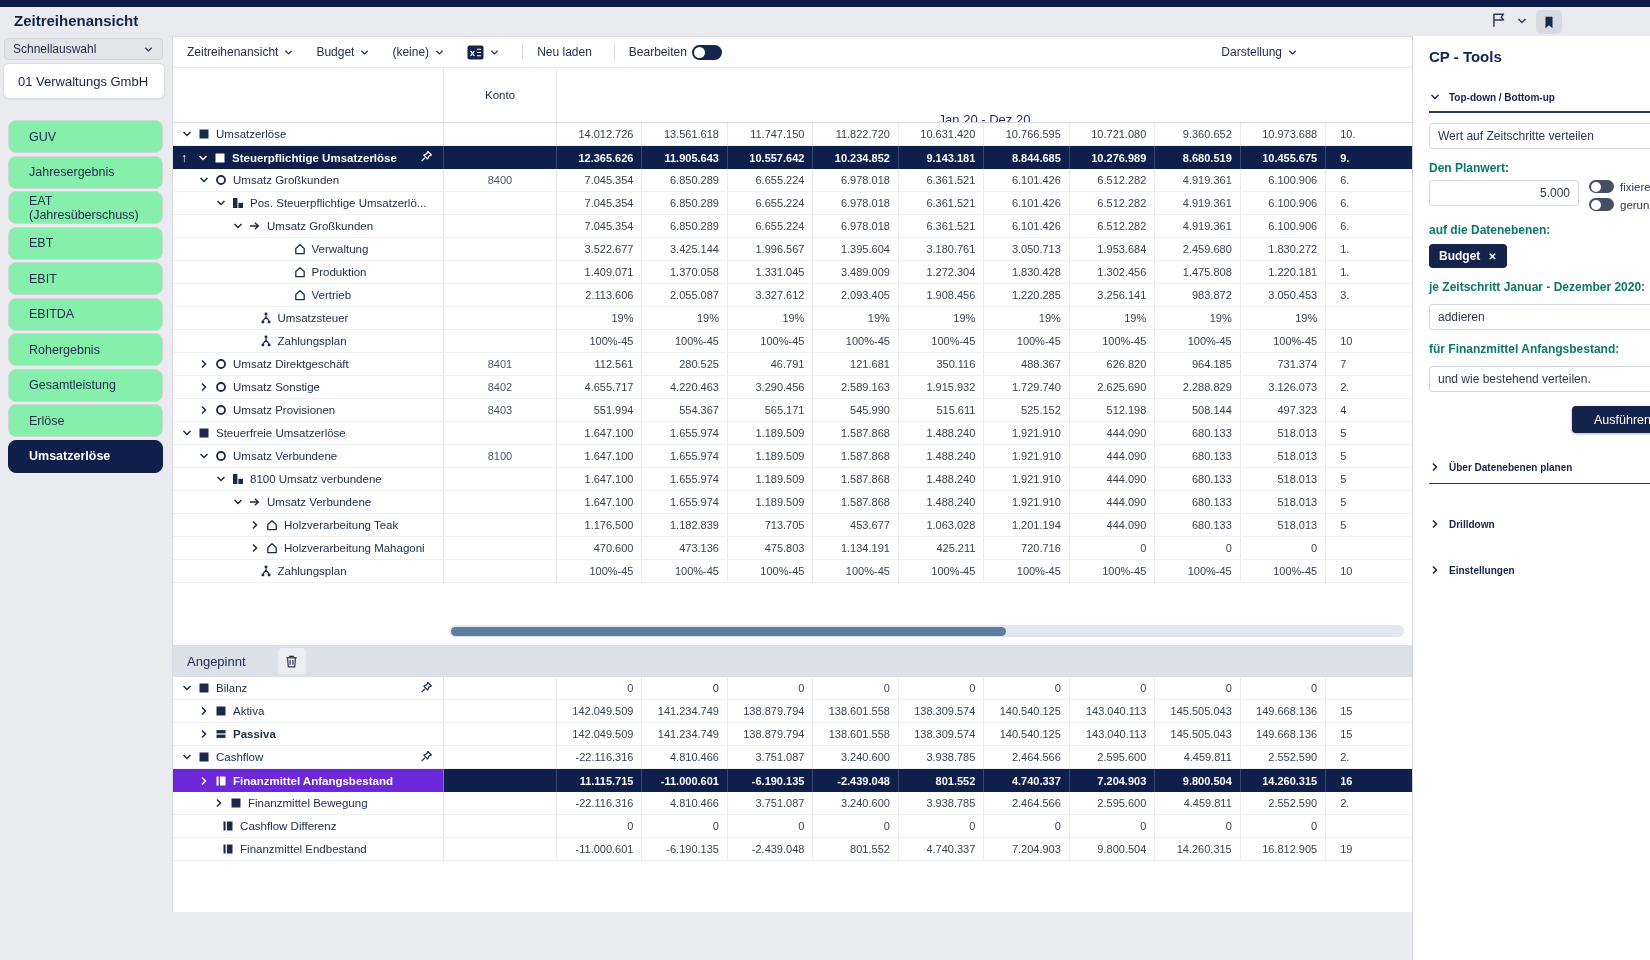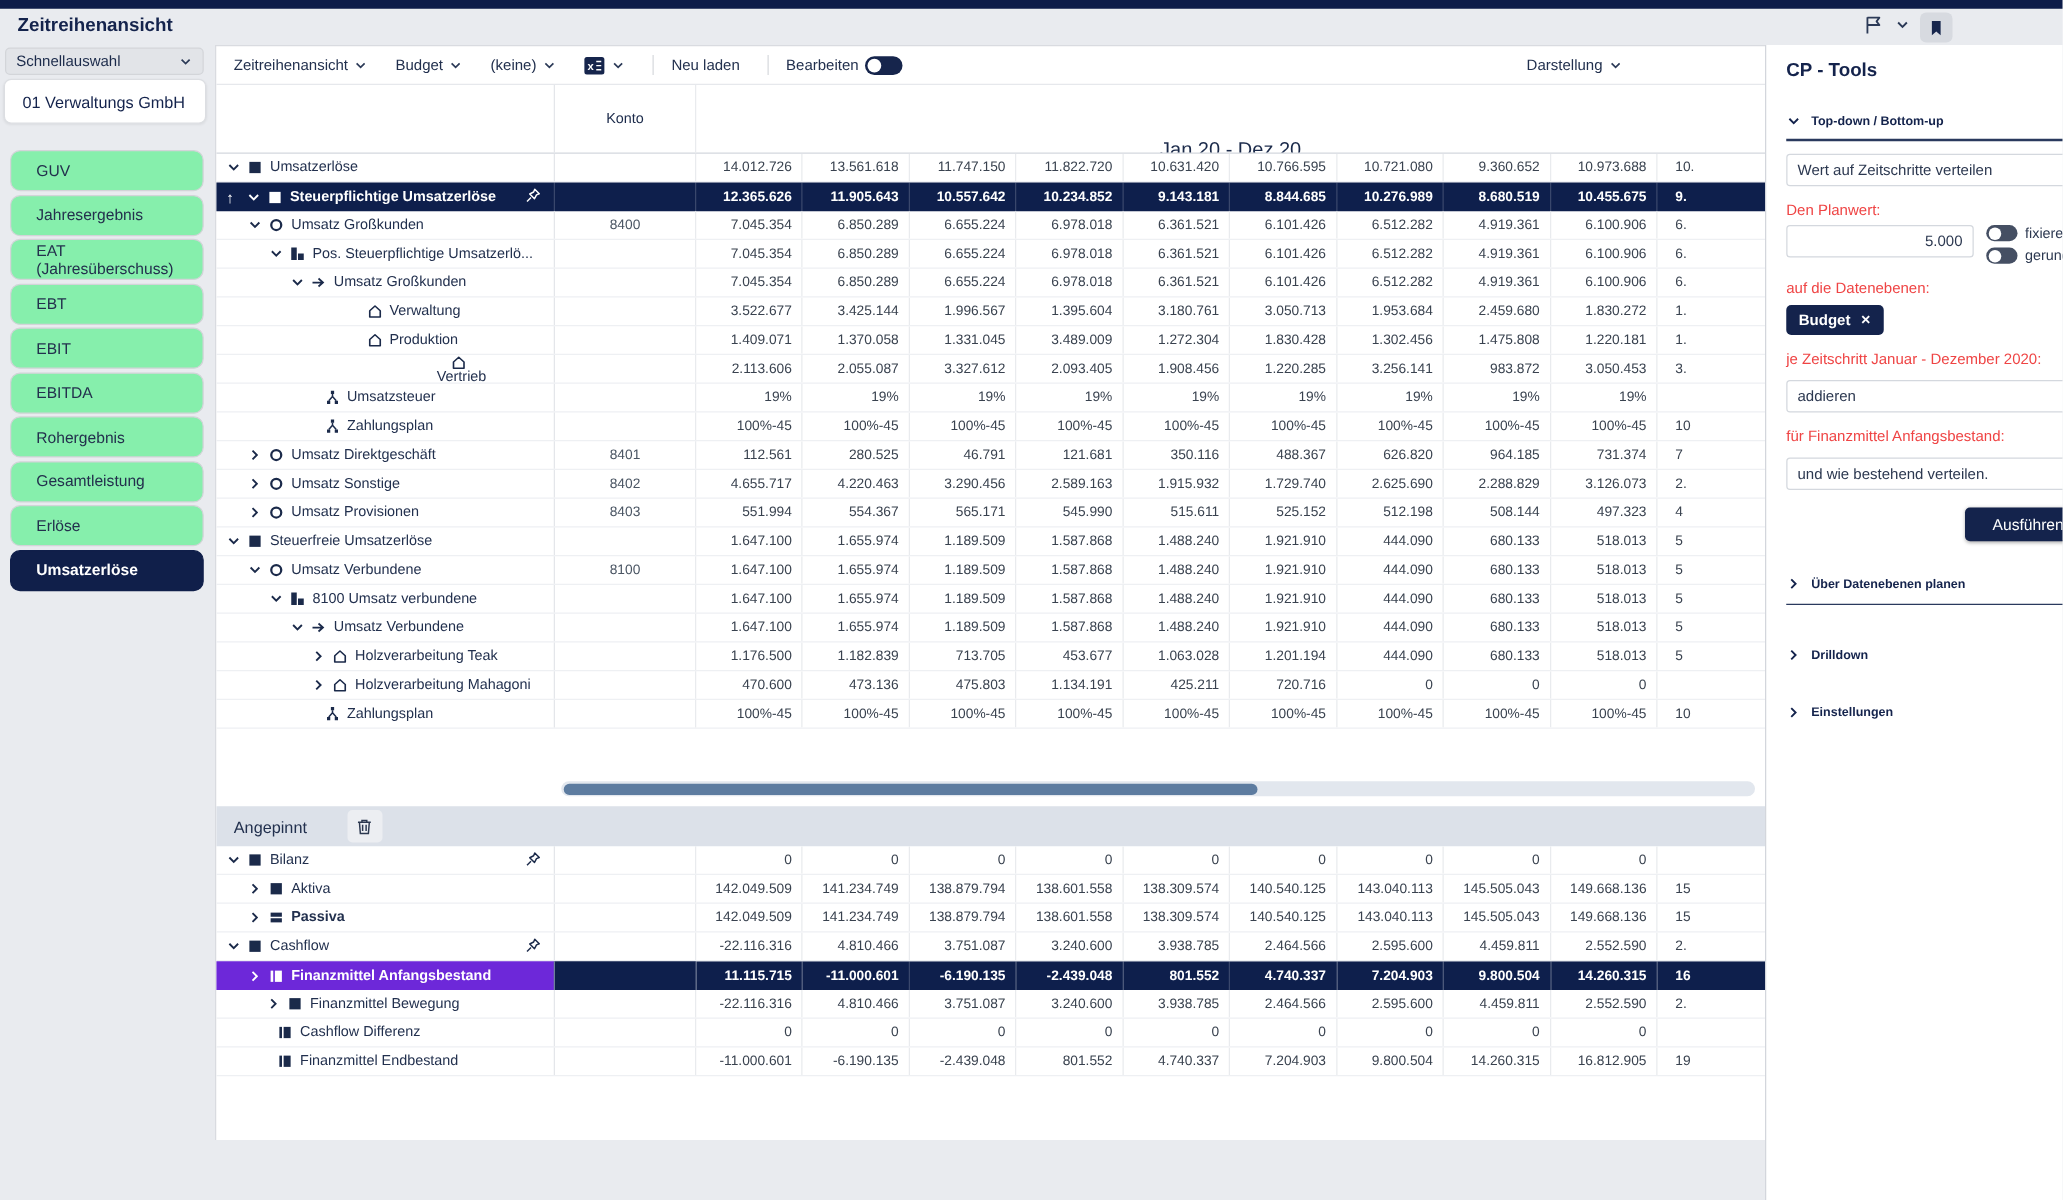--- a/index.html
+++ b/index.html
@@ -32,21 +32,21 @@
   .tb-sep { width:1px; height:16px; background:#d7dade; margin-right:14px; }
   .tb-right { margin-left:auto; margin-right:100px; }
   .chev { display:inline-block; }
 
   
   .thead { display:flex; height:55px; border-bottom:1px solid #d4d8de; }
   .th-tree { width:271px; border-right:1px solid #e4e6ea; }
   .th-konto { width:113px; border-right:1px solid #e9ebee; display:flex; align-items:center; justify-content:center;
     font-size:11.5px; color:#1b2a4a; }
   .th-months { flex:1; display:flex; flex-direction:column; overflow:hidden; }
-  .group-row { height:26px; display:flex; align-items:center; justify-content:center; font-size:16px;
+  .group-row { height:26px; display:flex; align-items:center; justify-content:center; font-size:13px;
     border-bottom:1px solid #d9dde3; color:#1b2a4a;margin-top:44px; }
   .month-row { height:29px; display:flex; width:900px; }
   .mcell { width:90px; display:flex; align-items:center; justify-content:center; font-size:11.5px;
     color:#1b2a4a; border-right:1px solid #84cc16;text-align:center; }
 
   
   .trow { display:flex; height:23px; border-bottom:1px solid #eef0f3; font-size:11px; }
   .tcell { width:271px; border-right:1px solid #e4e6ea; display:flex; align-items:center; position:relative;
     font-size:11.5px; color:#22304e; white-space:nowrap; overflow:hidden; }
   .kcell { width:113px; border-right:1px solid #e9ebee; display:flex; align-items:center; justify-content:center; color:#4a5563; }
@@ -79,21 +79,21 @@
   
   .panel { position:absolute; left:1412px; top:36px; width:238px; height:924px; background:#fff;
     border-left:1px solid #d3d6dc; overflow:hidden; }
   .panel-body { padding:12px 0 0 16px; }
   .panel-title { font-size:15px; font-weight:bold; color:#14234c; }
   .p-sect { display:flex; align-items:center; gap:8px; font-size:10px; font-weight:bold; color:#14234c; cursor:pointer; }
   .p-line { height:2px; background:#2a3a5e; margin:8px 0 0 0; width:226px; }
   .p-line2 { height:1px; background:#2a3a5e; margin:10px 0 0 0; width:226px; }
   .p-field { margin-top:10px; width:230px; height:26px; background:#fff; border:1px solid #d4d8de; border-radius:3px;
     display:flex; align-items:center; padding:0 8px; font-size:12px; color:#2c3850; cursor:pointer; white-space:nowrap; }
-  .p-label { margin-top:12px; font-size:12px; color:#ef4444; }
+  .p-label { margin-top:12px; font-size:12px; color:#0f766e;font-weight:bold; }
   .pw-row { margin-top:5px; display:flex; align-items:flex-start; }
   .pw-input { width:150px; height:26px; border:1px solid #d4d8de; border-radius:3px; font-size:12px; color:#2c3850;
     text-align:right; padding:0 8px; font-family:"Liberation Sans",sans-serif; }
   .tgl-col { margin-left:10px; display:flex; flex-direction:column; gap:5px; }
   .tgl-row { display:flex; align-items:center; gap:6px; white-space:nowrap; font-size:11.5px; color:#2c3850; }
   .tgl { width:25px; height:13px; background:#454f63; border-radius:7px; position:relative; flex:none; cursor:pointer; }
   .tgl .knob { position:absolute; left:1.5px; top:1.5px; width:10px; height:10px; background:#fff; border-radius:50%; }
   .chip { margin-top:7px; display:inline-flex; align-items:center; gap:8px; background:#14234c; color:#fff;
     border-radius:4px; height:24px; padding:0 10px; font-size:12px; font-weight:bold; cursor:pointer; }
   .chip .x { font-size:10px; cursor:pointer; }
@@ -409,21 +409,21 @@
           <div class="vcell">3.489.009</div>
           <div class="vcell">1.272.304</div>
           <div class="vcell">1.830.428</div>
           <div class="vcell">1.302.456</div>
           <div class="vcell">1.475.808</div>
           <div class="vcell">1.220.181</div>
           <div class="vcell okt">1.</div>
         </div>
       </div>
       <div class="trow">
-        <div class="tcell" style="padding-left: 118.5px; flex-direction: column;">
+        <div class="tcell" style="padding-left: 118.5px;">
           <span class="tree-ico">
             <svg width="12" height="12" viewBox="0 0 12 12">
               <path d="M1.8 5.6 L6 1.8 L10.2 5.6 V10.6 H1.8 Z" fill="none" stroke="#1b2a4a" stroke-width="1.3" stroke-linejoin="round"></path>
             </svg>
           </span>
           <span class="tlabel">Vertrieb</span>
         </div>
         <div class="kcell"></div>
         <div class="vals">
           <div class="vcell">2.113.606</div>

